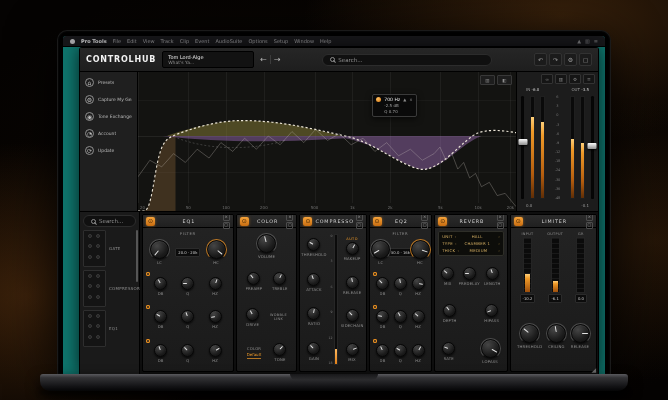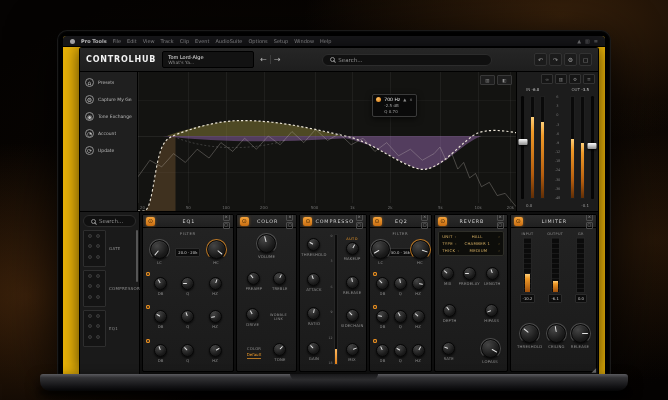--- a/index.html
+++ b/index.html
@@ -8,21 +8,21 @@
     background:
       radial-gradient(55% 45% at 84% 4%, rgba(130,76,24,.40), transparent 70%),
       radial-gradient(48% 55% at 4% 74%, rgba(118,66,20,.46), transparent 70%),
       radial-gradient(60% 50% at 98% 60%, rgba(100,58,18,.30), transparent 70%),
       radial-gradient(85% 85% at 50% 55%, rgba(56,32,10,.22), transparent 75%),
       #050302;}
   *{box-sizing:border-box}
   .laptop-screen{position:absolute;left:57px;top:30px;width:554px;height:344px;
     background:#000;border:1px solid #1a1a1a;border-bottom:none;border-radius:10px 10px 0 0;
     padding:5px 5px 0 5px;box-shadow:0 10px 50px rgba(0,0,0,.85), inset 0 0 2px rgba(255,255,255,.08)}
-  .screen{position:relative;width:100%;height:100%;background:#eab308;border-radius:3px 3px 0 0;overflow:hidden}
+  .screen{position:relative;width:100%;height:100%;background:#0f766e;border-radius:3px 3px 0 0;overflow:hidden}
   .laptop-base{position:absolute;left:40px;top:374px;width:588px;height:17px;
     background:linear-gradient(#5a5a5e, #323235 22%, #151517 70%, #070708);
     border-radius:3px 3px 10px 10px;box-shadow:0 6px 14px rgba(0,0,0,.9)}
   .base-notch{position:absolute;left:50%;top:0;transform:translateX(-50%);width:88px;height:6px;
     background:linear-gradient(#18181a,#2c2c2e);border-radius:0 0 7px 7px}
   .base-foot{position:absolute;left:0;right:0;bottom:-3px;height:3px;background:rgba(0,0,0,.6);filter:blur(2px)}
 
   
   .menubar{height:11px;background:#17171a;display:flex;align-items:center;gap:6px;padding:0 7px;font-size:5px;color:#9b9b9e;border-bottom:1px solid #000}
   .apple{width:5px;height:5px;border-radius:50%;background:#a8a8ab;flex:0 0 auto}

